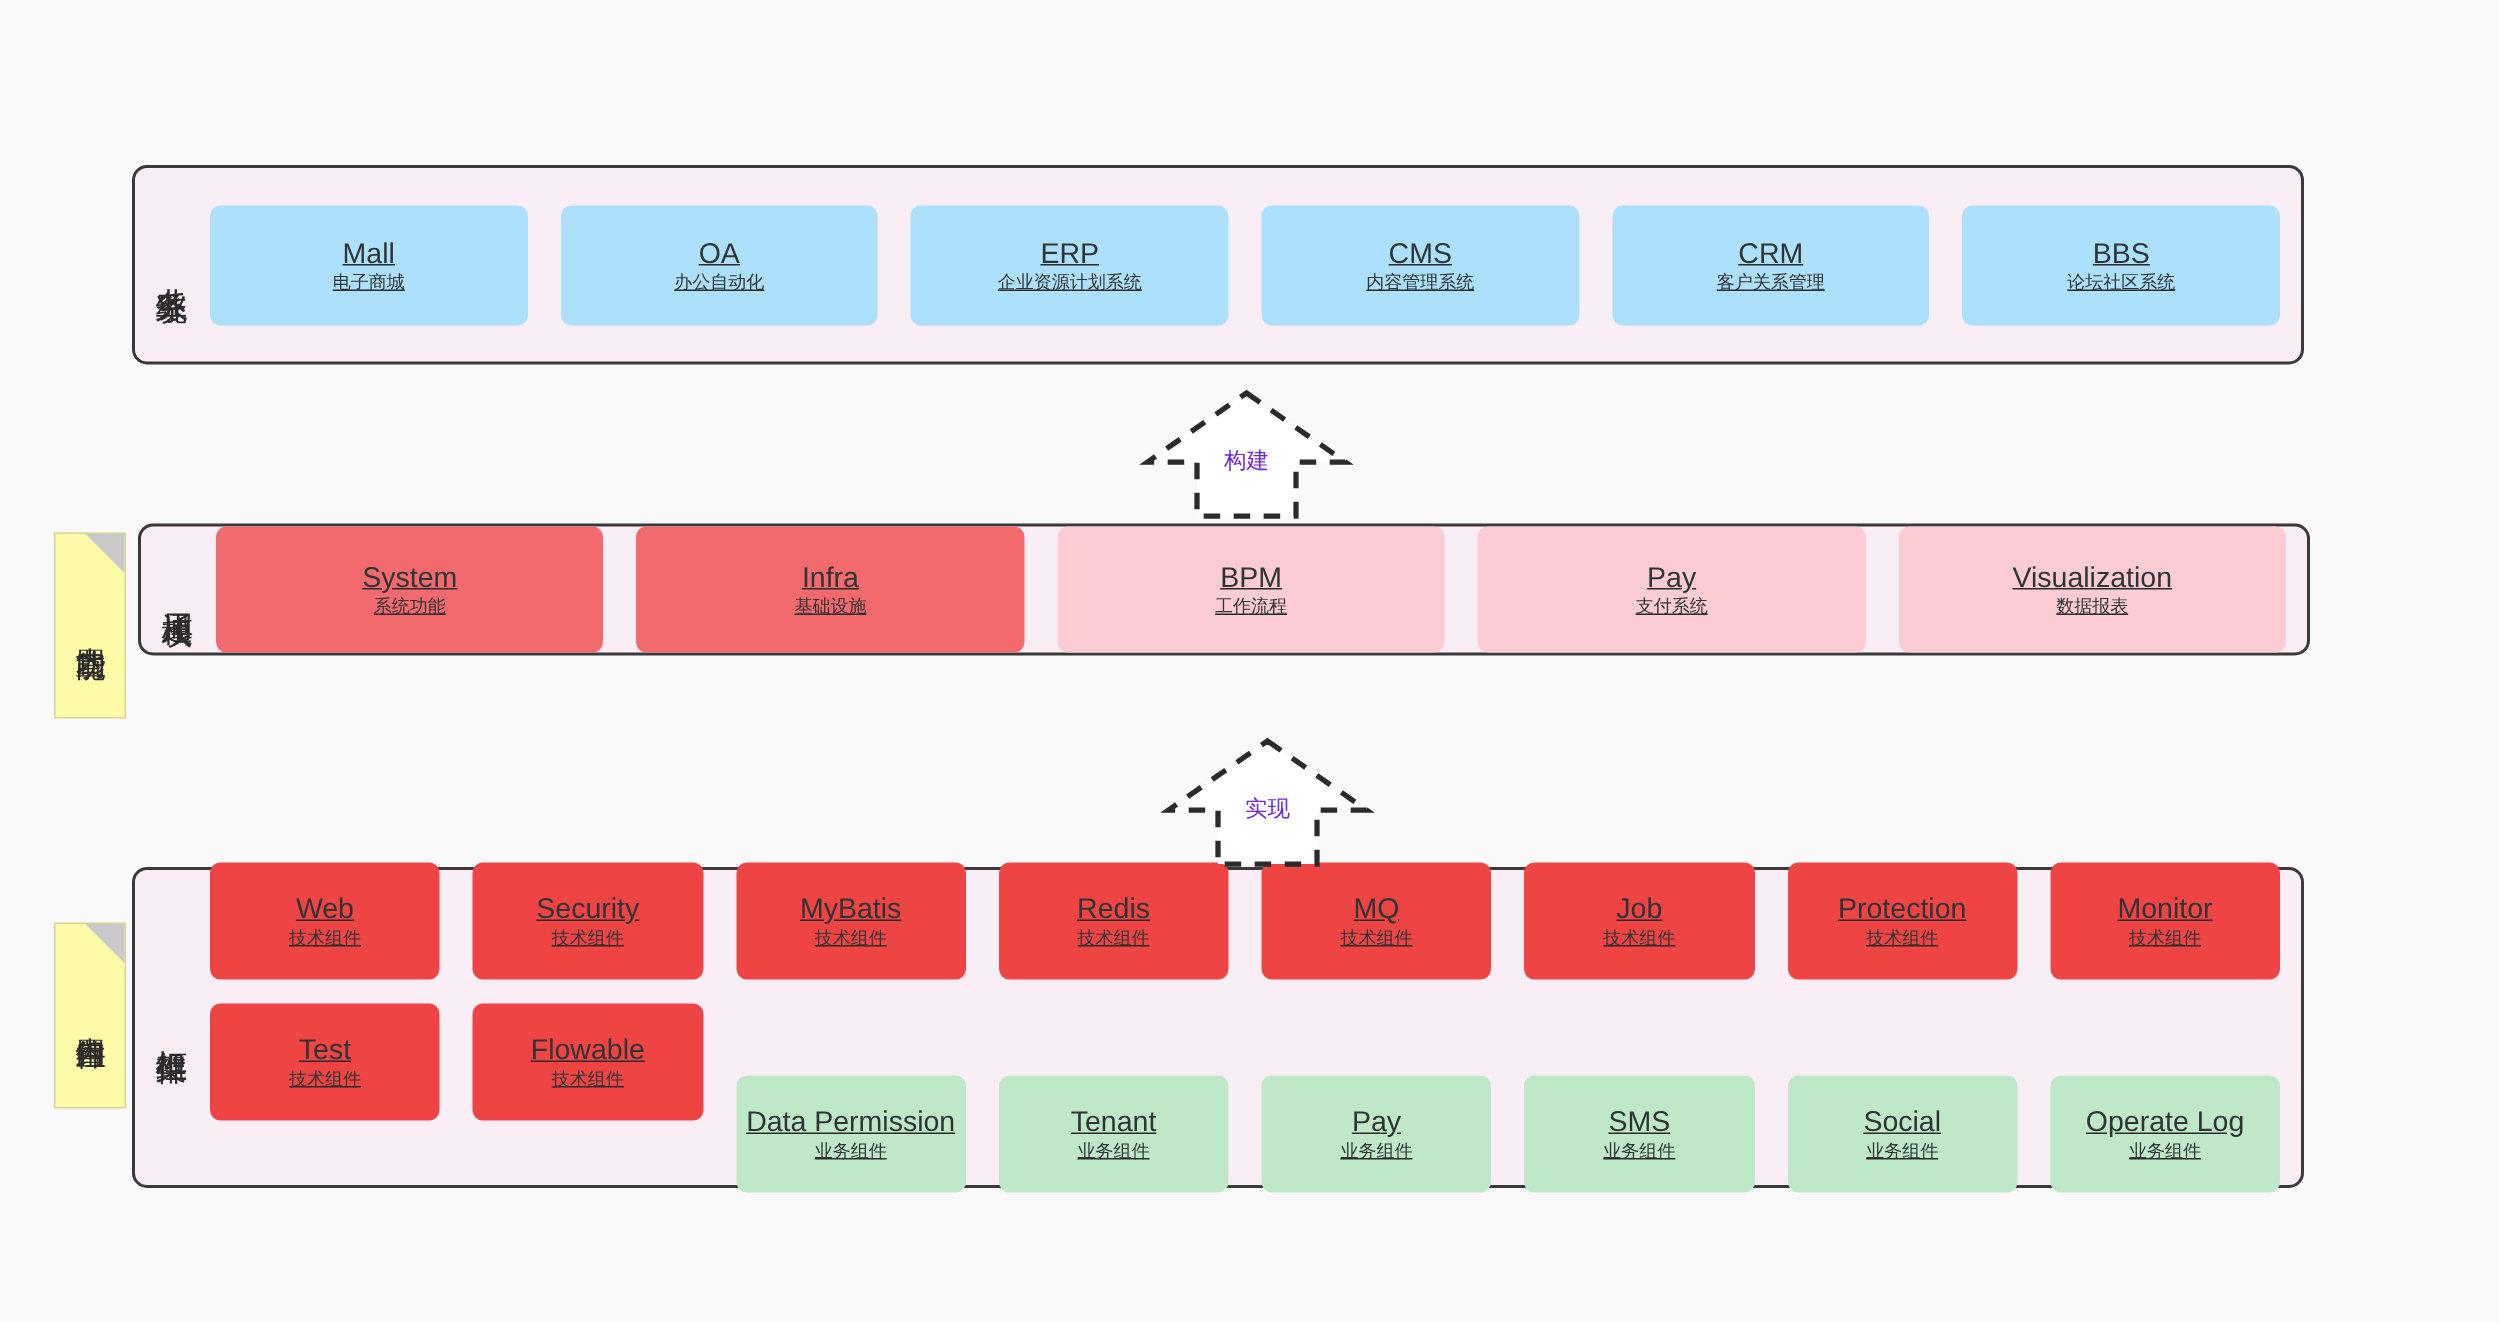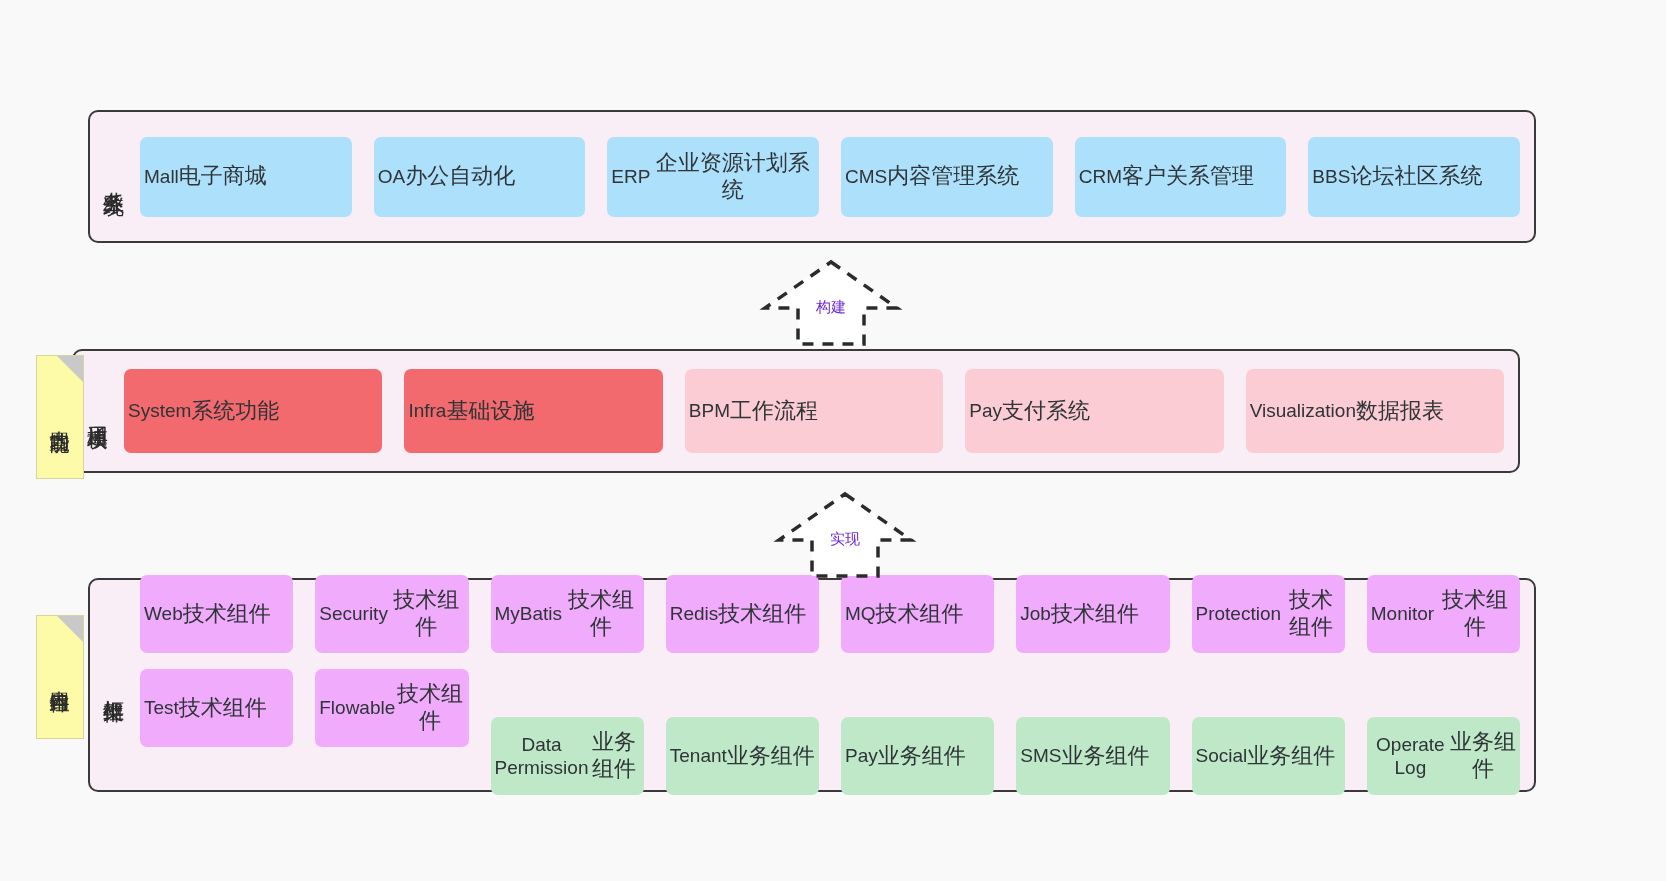--- a/index.html
+++ b/index.html
@@ -62,46 +62,47 @@
     display: flex;
     gap: 22px;
     align-items: stretch;
   }
 
   
   .node {
     flex: 1 1 0;
     border-radius: 7px;
     display: flex;
-    flex-direction: row;
+    flex-direction: column;
     align-items: center;
-    justify-content: flex-start;
+    justify-content: center;
     text-align: center;
     box-sizing: border-box;
     padding: 6px 4px;
     line-height: 1.22;
+    text-decoration: underline;
   }
   .node .en {
     font-size: 19px;
     color: #2f3437;
   }
   .node .cn {
-    font-size: 22px;
+    font-size: 12px;
     color: #2f3437;
   }
 
   .h-business { height: 80px; }
   .h-module   { height: 84px; }
   .h-comp     { height: 78px; }
 
   
   .c-blue        { background: #ade0fb; }
   .c-red         { background: #f2696e; }
   .c-pink        { background: #fbccd3; }
-  .c-green       { background: #f0abfc; }
+  .c-green       { background: #ef4444; }
   .c-green-light { background: #bfe8c8; margin-top: 48px; }
 
   
   .note {
     position: absolute;
     background: #fdfaa8;
     border: 1px solid #d9d49a;
     box-sizing: border-box;
     display: flex;
     align-items: center;
@@ -184,21 +185,21 @@
       <path d="M 75 4 L 141 50 L 108 50 L 108 86 L 42 86 L 42 50 L 9 50 Z" fill="#ffffff" stroke="#2b2b2b" stroke-width="3.5" stroke-dasharray="11 9" stroke-linejoin="miter"></path>
     </svg>
     <div class="arrow-label" style="top:40px;">构建</div>
   </div>
 
   <div class="note" id="note-builtin-features" style="left:36px; top:355px; width:48px; height:124px;">
     <span class="fold"></span>
     <span>内置功能</span>
   </div>
 
-  <div class="layer" id="layer-modules" style="left:72px; top:349px; width:1448px; height:124px;">
+  <div class="layer" id="layer-modules" style="left:92px; top:349px; width:1448px; height:88px;">
     <div class="layer-title">通用模块</div>
     <div class="layer-body">
       <div class="row">
         <div class="node h-module c-red">
           <span class="en">System</span>
           <span class="cn">系统功能</span>
         </div>
         <div class="node h-module c-red">
           <span class="en">Infra</span>
           <span class="cn">基础设施</span>

